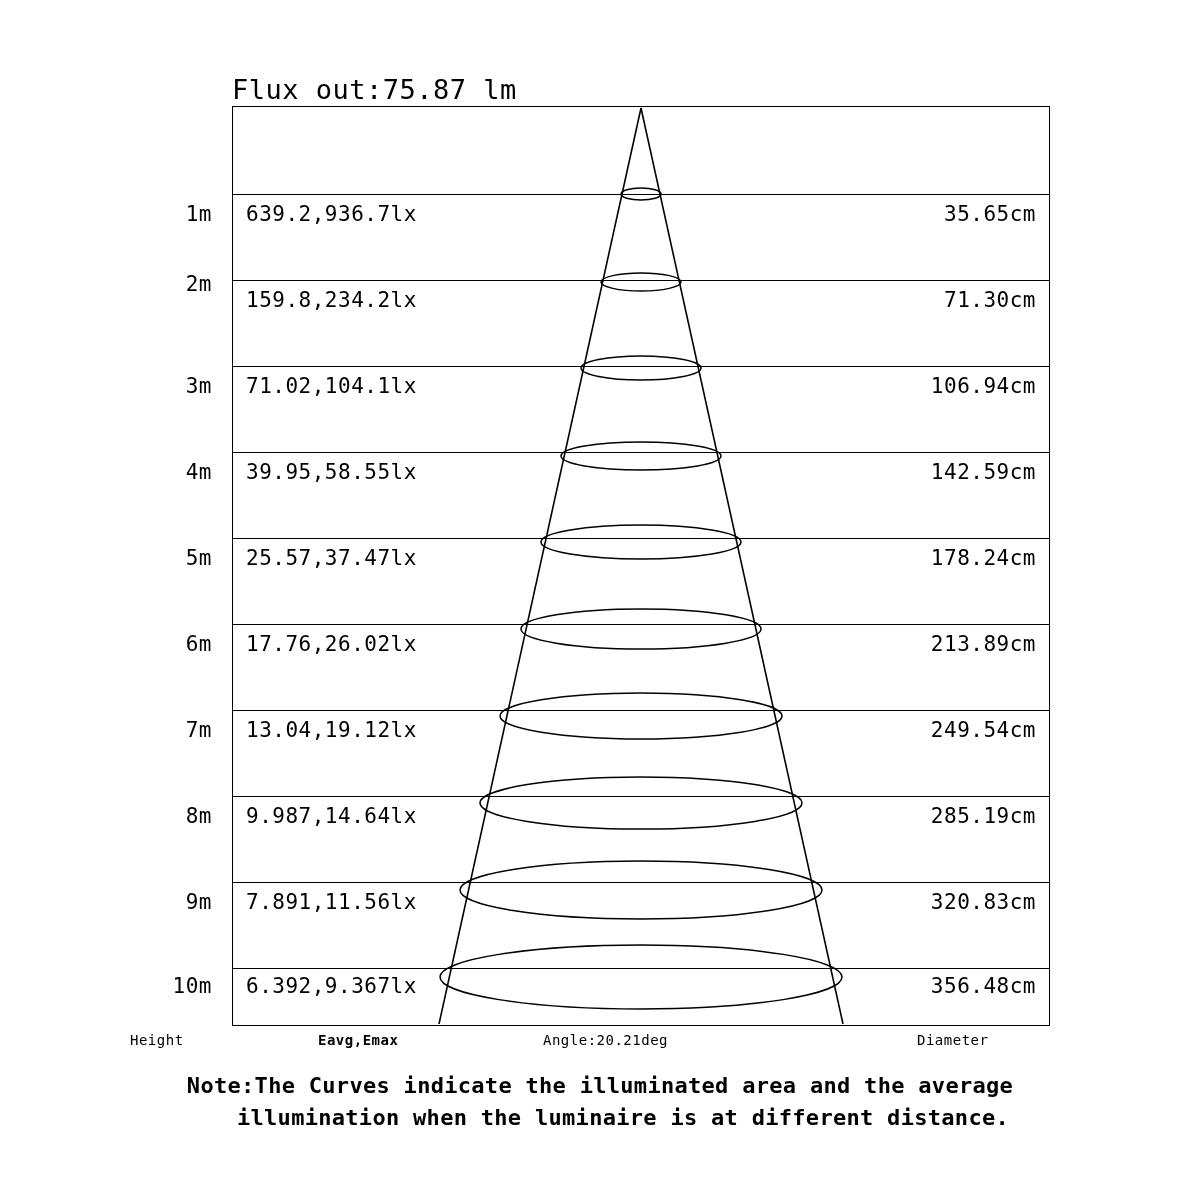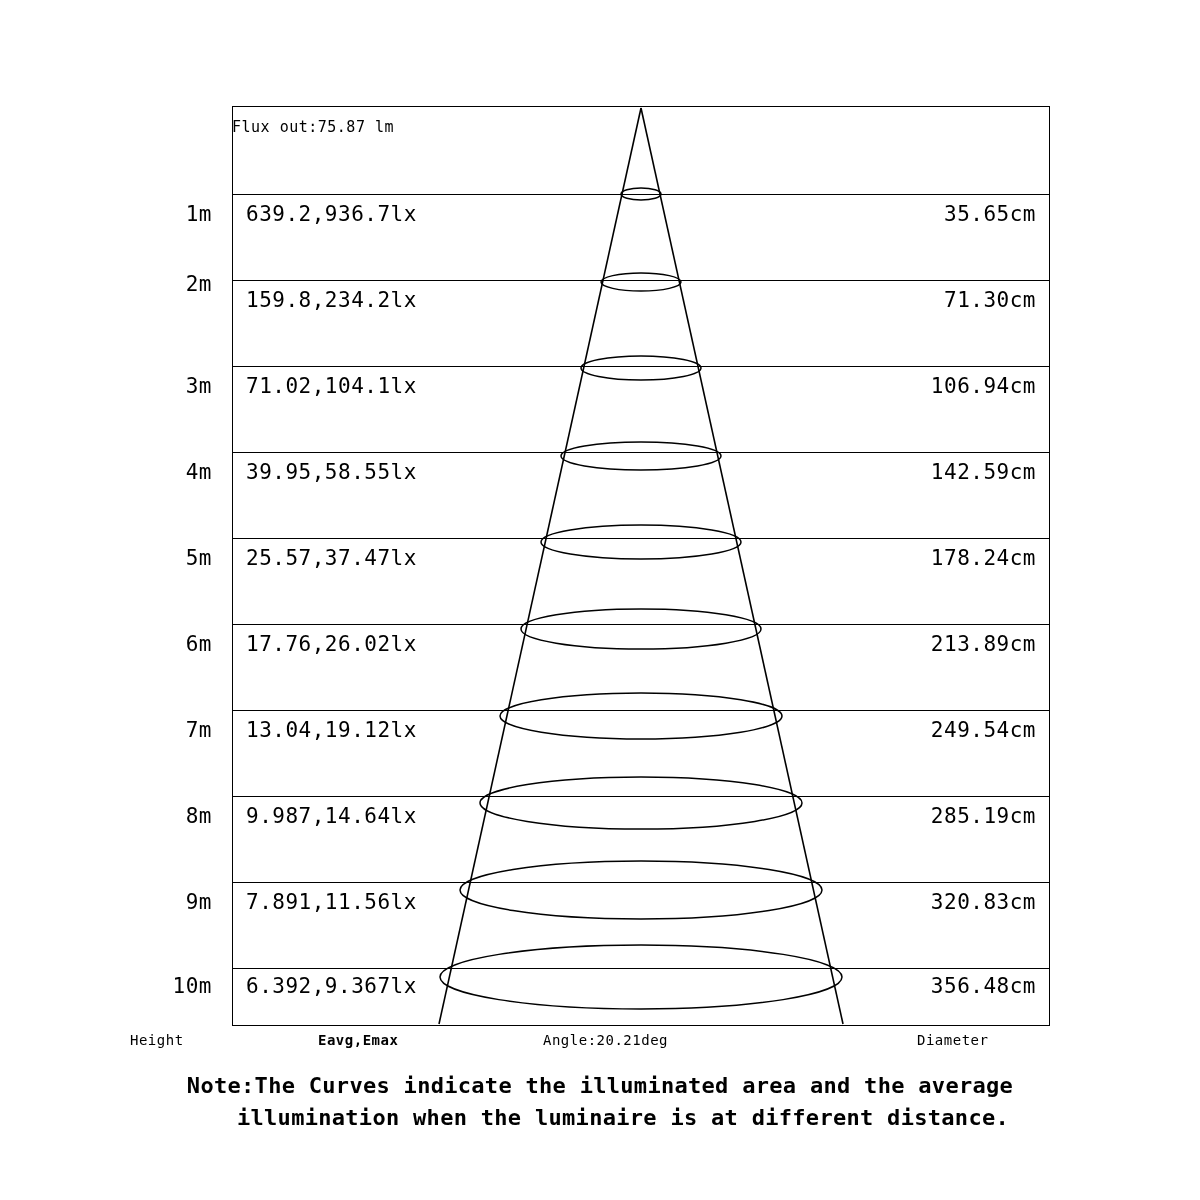--- a/index.html
+++ b/index.html
@@ -18,24 +18,23 @@
   #stage {
     position: absolute;
     left: 0; top: 0;
     width: 1200px;
     height: 1200px;
   }
   .flux-label {
     position: absolute;
     left: 232px;
     top: 74px;
-    font-size: 15px;
+    font-size: 27px;
     letter-spacing: 0.5px;
     white-space: nowrap;
-    margin-top: 44px;
   }
   .plot-frame {
     position: absolute;
     left: 232px;
     top: 106px;
     width: 818px;
     height: 920px;
     border: 1.6px solid #000000;
     box-sizing: border-box;
   }

